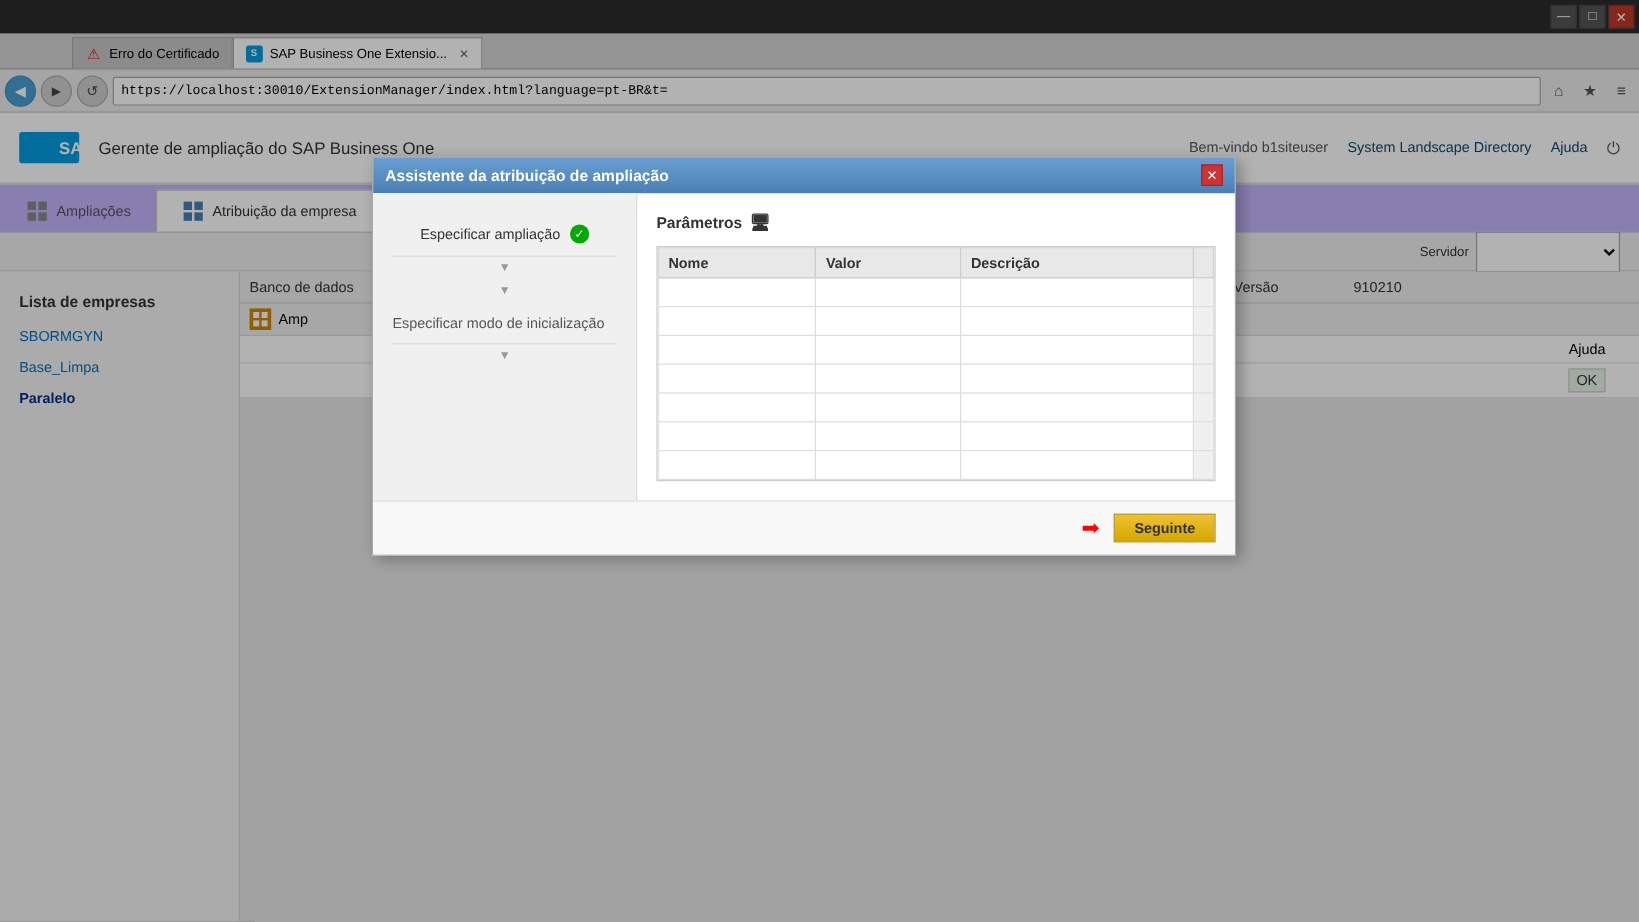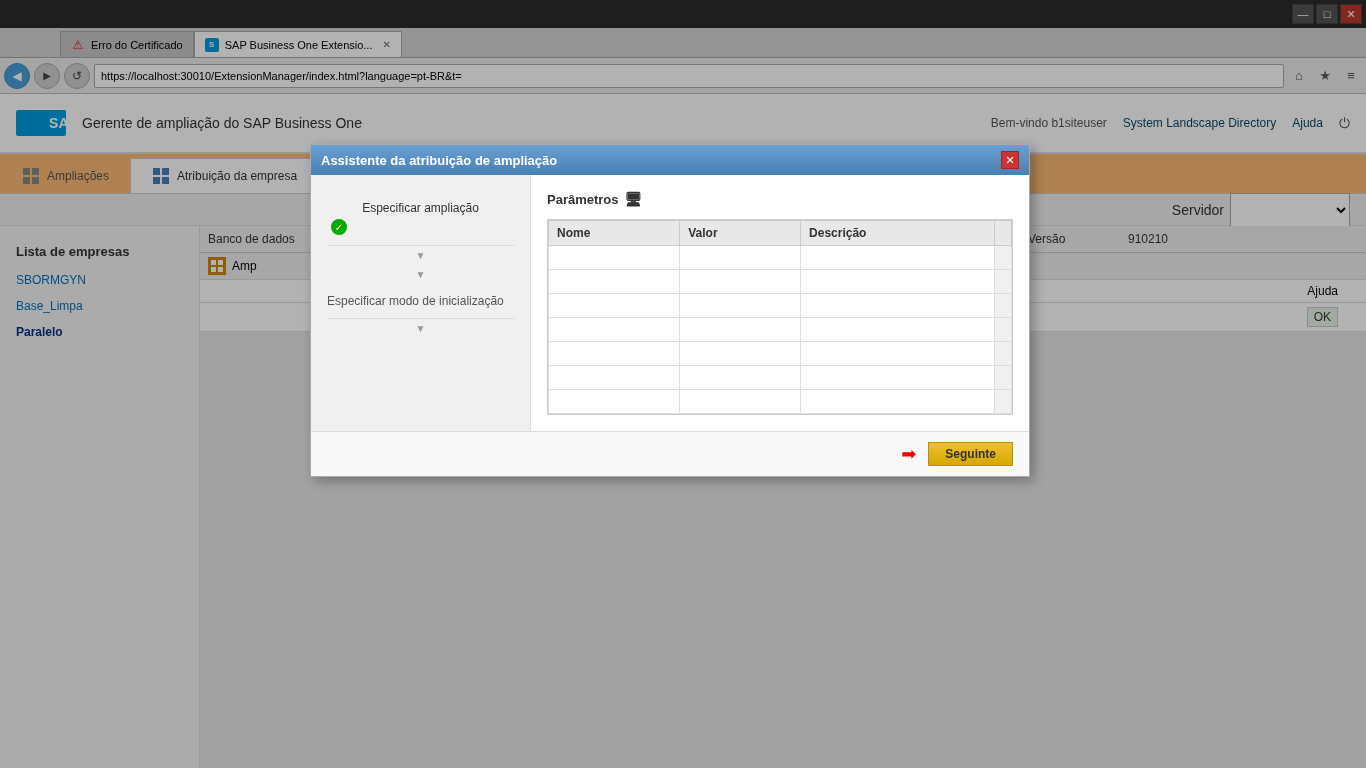--- a/index.html
+++ b/index.html
@@ -17,64 +17,64 @@
     .tab-bar { background: #d4d4d4; height: 30px; display: flex; align-items: flex-end; padding: 0 60px; border-bottom: 1px solid #aaa; }
     .tab { height: 26px; padding: 0 10px; display: flex; align-items: center; gap: 6px; font-size: 11px; border: 1px solid #aaa; border-bottom: none; cursor: pointer; white-space: nowrap; }
     .tab.active { background: white; }
     .tab.inactive { background: #c8c8c8; }
     .tab-close { font-size: 10px; color: #666; cursor: pointer; margin-left: 4px; }
 
     
     .address-bar { background: #ececec; height: 36px; display: flex; align-items: center; padding: 0 4px; gap: 4px; border-bottom: 1px solid #bbb; }
     .nav-btn { width: 26px; height: 26px; border-radius: 50%; background: #d0d0d0; border: 1px solid #aaa; cursor: pointer; display: flex; align-items: center; justify-content: center; font-size: 12px; color: #444; }
     .nav-btn.back { background: #4a9fd4; color: white; border-color: #3a8fc4; }
-    .address-input { flex: 1; height: 24px; border: 1px solid #aaa; background: white; padding: 0 6px; font-size: 11px; border-radius: 2px; }
+    .address-input { flex: 1; height: 24px; border: 1px solid #aaa; background: white; padding: 0 6px; font-size: 11px; border-radius: 2px; font-family: Liberation Mono, monospace; }
     .toolbar-icons { display: flex; gap: 4px; }
     .toolbar-icon { width: 22px; height: 22px; display: flex; align-items: center; justify-content: center; font-size: 13px; cursor: pointer; color: #555; }
 
     
     .sap-app { background: #e8e8e8; height: calc(768px - 28px - 30px - 36px); display: flex; flex-direction: column; }
 
     
     .sap-header { background: white; height: 60px; display: flex; align-items: center; padding: 0 16px; border-bottom: 2px solid #ddd; }
     .sap-logo { width: 50px; height: 26px; background: #009de0; display: flex; align-items: center; justify-content: center; color: white; font-weight: bold; font-size: 14px; border-radius: 2px; margin-right: 16px; padding-left: 45px; }
     .sap-title { font-size: 14px; color: #333; flex: 1; }
     .sap-header-right { display: flex; align-items: center; gap: 16px; font-size: 12px; color: #555; }
     .sap-link { color: #0c4a6e; cursor: pointer; text-decoration: none; }
     .power-icon { cursor: pointer; color: #555; font-size: 14px; }
 
     
-    .nav-tabs { background: #fdba74; height: 40px; display: flex; align-items: stretch; padding: 4px 0 0 0; border-bottom: 1px solid #ccc; }
+    .nav-tabs { background: #c4b5fd; height: 40px; display: flex; align-items: stretch; padding: 4px 0 0 0; border-bottom: 1px solid #ccc; }
     .nav-tab { display: flex; align-items: center; gap: 6px; padding: 0 20px; cursor: pointer; border: 1px solid transparent; border-bottom: none; font-size: 12px; color: #555; }
     .nav-tab.active { background: white; border-color: #ccc; color: #333; margin-top: 0; }
 
     
     .server-bar { background: #f0f0f0; height: 32px; display: flex; align-items: center; justify-content: flex-end; padding: 0 16px; border-bottom: 1px solid #ddd; }
-    .server-label { font-size: 14px; color: #333; margin-right: 6px; }
+    .server-label { font-size: 11px; color: #333; margin-right: 6px; }
     .server-select { height: 24px; border: 1px solid #aaa; background: white; font-size: 12px; padding: 16px 4px; min-width: 120px; }
 
     
     .main-content { display: flex; flex: 1; overflow: hidden; }
 
     
     .sidebar { width: 200px; background: #f5f5f5; border-right: 1px solid #ddd; padding: 10px 0; }
     .sidebar-title { font-size: 13px; font-weight: bold; color: #333; padding: 8px 16px; }
     .sidebar-item { padding: 6px 16px; color: #0070c0; cursor: pointer; font-size: 12px; }
     .sidebar-item.selected { font-weight: bold; color: #003087; }
 
     
     .content-area { flex: 1; padding: 0; position: relative; overflow: hidden; }
     .content-header { display: grid; grid-template-columns: 220px 100px 280px 220px 100px 120px; padding: 6px 8px; border-bottom: 1px solid #ccc; background: #f0f0f0; font-size: 12px; color: #333; font-weight: normal; }
     .status-ok { background: #e8f5e9; color: #333; padding: 2px 6px; border: 1px solid #ccc; text-align: center; }
 
     
     .overlay { position: fixed; top: 0; left: 0; width: 100%; height: 100%; background: rgba(0,0,0,0.3); z-index: 100; display: flex; align-items: center; justify-content: center; }
 
     
-    .dialog { background: white; border: 1px solid #aaa; box-shadow: 4px 4px 12px rgba(0,0,0,0.3); width: 720px; position: absolute; top: 144px; left: 310px; z-index: 101; }
+    .dialog { background: white; border: 1px solid #aaa; box-shadow: 4px 4px 12px rgba(0,0,0,0.3); width: 720px; position: absolute; top: 130px; left: 310px; z-index: 101; }
     .dialog-header { background: linear-gradient(to bottom, #6a9fd4, #4a7fb4); padding: 6px 10px; display: flex; align-items: center; justify-content: space-between; }
     .dialog-title { color: white; font-size: 13px; font-weight: bold; }
     .dialog-close { width: 18px; height: 18px; background: #cc3333; border: 1px solid #aa2222; color: white; display: flex; align-items: center; justify-content: center; cursor: pointer; font-size: 11px; }
     .dialog-body { display: flex; }
 
     
     .steps-panel { width: 220px; background: #f0f0f0; padding: 16px; border-right: 1px solid #ddd; }
     .step { padding: 10px 0; border-bottom: 1px solid #ddd; }
     .step:last-child { border-bottom: none; }
     .step-label { font-size: 12px; color: #555; text-align: center; }
@@ -220,21 +220,21 @@
     <div class="dialog-header">
       <span class="dialog-title">Assistente da atribuição de ampliação</span>
       <div class="dialog-close">✕</div>
     </div>
 
     <div class="dialog-body">
 
       <div class="steps-panel">
 
         <div class="step">
-          <div style="display:flex;justify-content:center;gap:4px;flex-direction:column;">
+          <div style="display:flex;align-items:center;justify-content:center;gap:4px;">
             <span class="step-label done">Especificar ampliação</span>
             <span class="step-check">✓</span>
           </div>
         </div>
         <div class="step-arrow">▼</div>
 
         <div class="step-arrow">▼</div>
 
         <div class="step">
           <span class="step-label">Especificar modo de inicialização</span>

